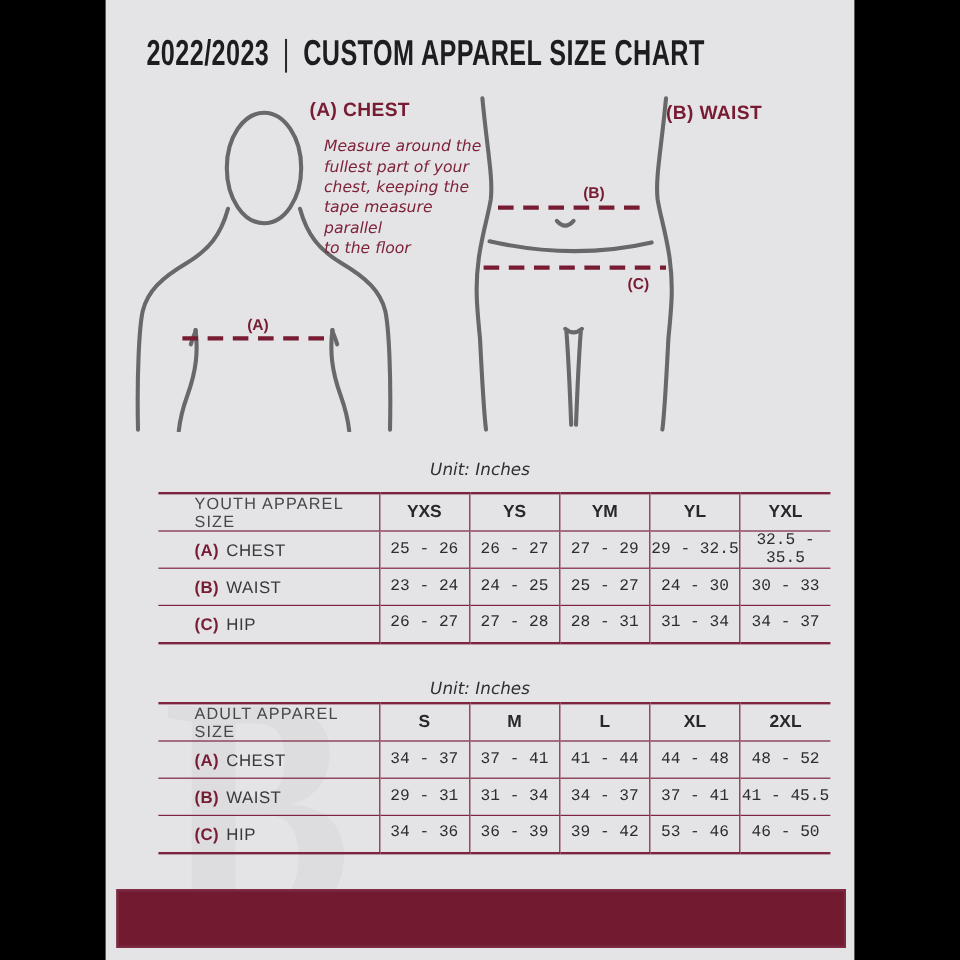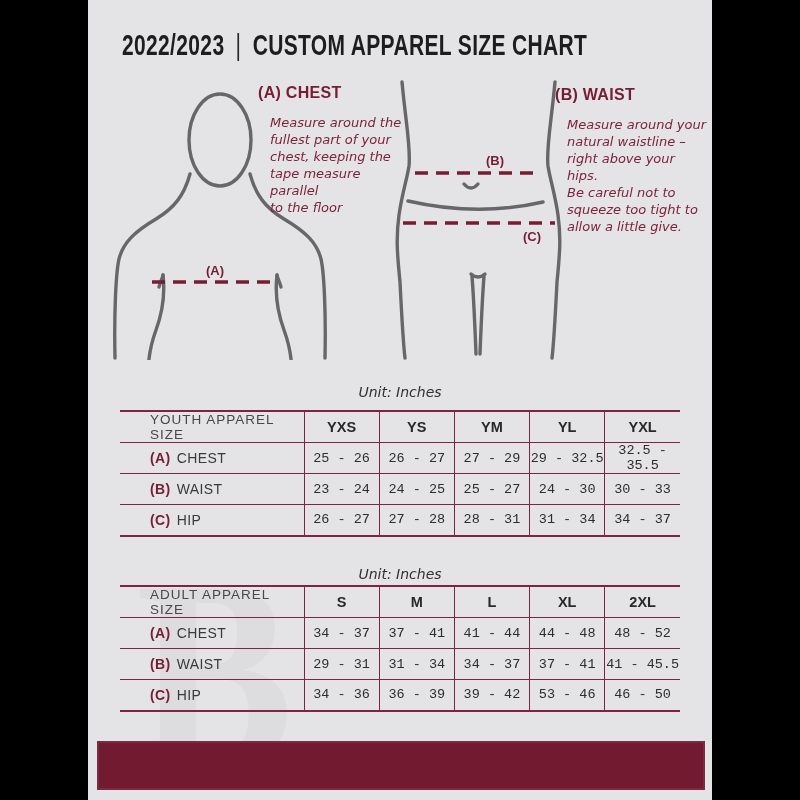--- a/index.html
+++ b/index.html
@@ -37,21 +37,21 @@
   .note-c{left:467px;top:222px;}
   .marker{font:700 13px "Liberation Sans",sans-serif;fill:var(--accent);}
 
   
   .tbl-title{position:absolute;left:0;right:0;text-align:center;font-size:15px;font-weight:700;color:#333335;letter-spacing:0.4px;}
   .tbl-unit{position:absolute;left:0;right:0;text-align:center;font-family:"DejaVu Sans",sans-serif;font-style:italic;font-size:14px;color:#303032;}
   .youth-title{top:364px;} .youth-unit{top:384px;}
   .adult-title{top:546px;} .adult-unit{top:566px;}
 
   
-  .size-table{position:absolute;left:32px;width:560px;border-collapse:collapse;table-layout:fixed;background:transparent;}
+  .size-table{position:absolute;left:44px;width:560px;border-collapse:collapse;table-layout:fixed;background:transparent;}
   .youth-table{top:410px;}
   .adult-table{top:585px;}
   .size-table tr > *{border-top:1px solid var(--line);height:31px;padding:0;}
   .size-table thead tr > *{border-top:2px solid var(--line);}
   .size-table tbody tr:last-child > *{border-bottom:2px solid var(--line);}
   .size-table tr > * + *{border-left:1px solid var(--line);}
   .size-table td:first-child, .size-table .corner{width:184px;text-align:left;padding-left:30px;}
   .size-table .corner{font-weight:400;font-size:13.5px;letter-spacing:1px;color:#48484a;}
   .size-table th{font-weight:700;font-size:14.5px;color:#28282a;text-align:center;}
   .size-table .rowlabel{font-size:14px;color:var(--dark);letter-spacing:0.4px;}
@@ -114,26 +114,20 @@
       <div class="note note-a">
         <h3>(A) CHEST</h3>
         <p>Measure around the
 fullest part of your
 chest, keeping the
 tape measure parallel
 to the floor</p>
       </div>
       <div class="note note-b">
         <h3>(B) WAIST</h3>
-        <p>Measure around your
-natural waistline –
-right above your hips.
-Be careful not to
-squeeze too tight to
-allow a little give.</p>
       </div>
     </div>
 
     <div class="tbl-unit youth-unit">Unit: Inches</div>
     <table class="size-table youth-table">
         <thead>
           <tr>
             <td class="corner">YOUTH APPAREL SIZE</td>
             <th>YXS</th>
             <th>YS</th>

